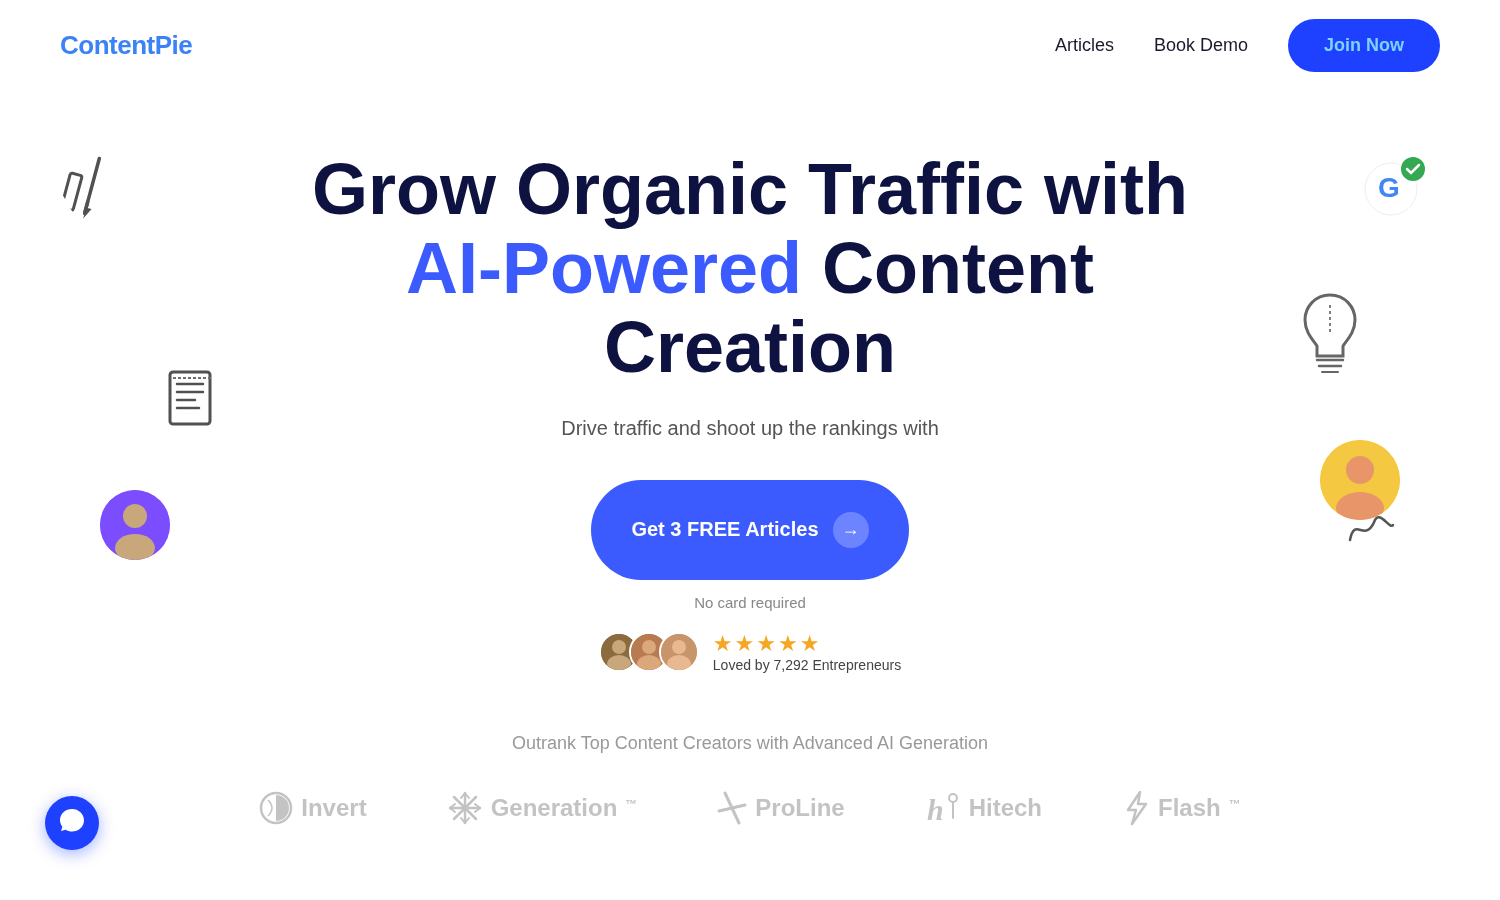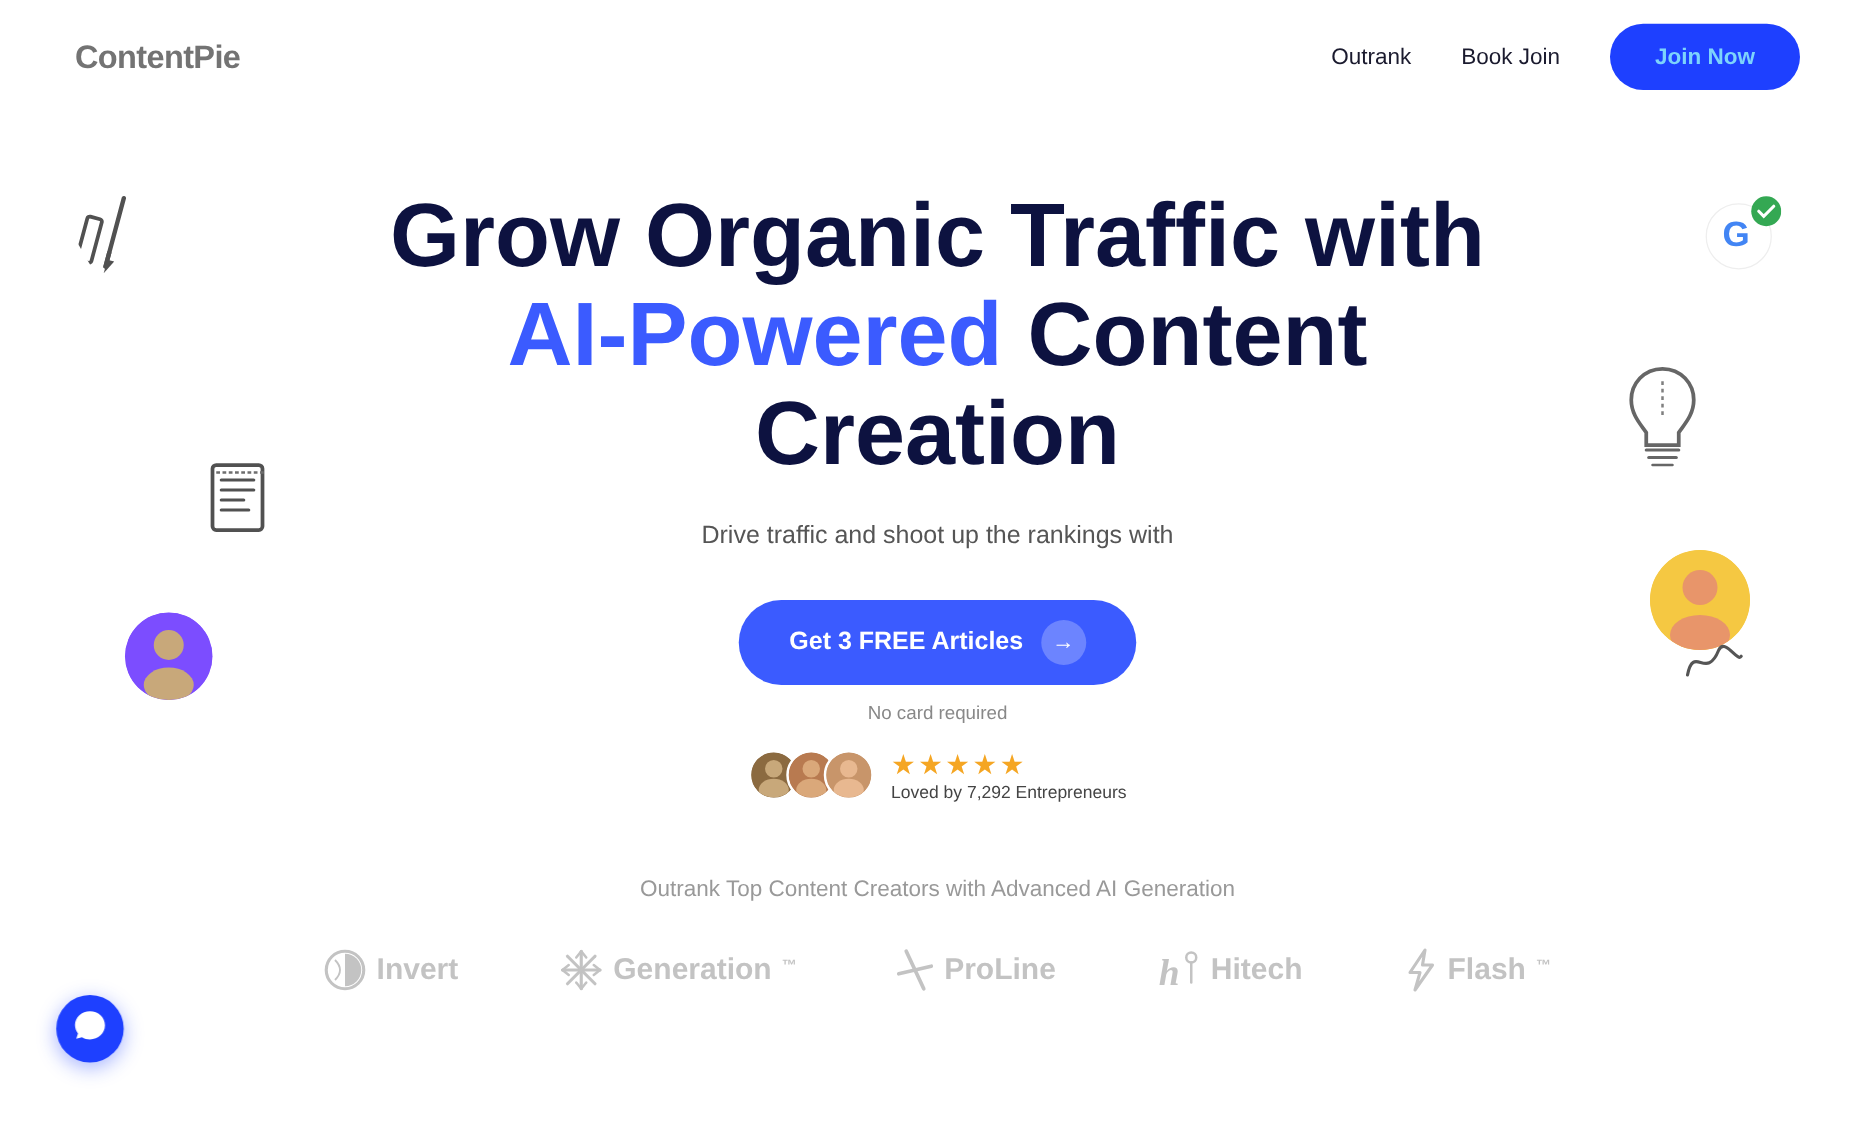--- a/index.html
+++ b/index.html
@@ -18,21 +18,21 @@
       align-items: center;
       justify-content: space-between;
       padding: 0 60px;
       height: 90px;
       position: relative;
       z-index: 10;
     }
     .nav-logo {
       font-size: 26px;
       font-weight: 700;
-      color: #737373;
+      color: #3b82f6;
       letter-spacing: -0.5px;
     }
     .nav-right {
       display: flex;
       align-items: center;
       gap: 40px;
     }
     .nav-link {
       font-size: 18px;
       color: #1a1a2e;
@@ -75,21 +75,21 @@
       font-size: 20px;
       color: #555;
       line-height: 1.6;
     }
     .cta-btn {
       margin-top: 36px;
       background: #3b5bff;
       color: #fff;
       border: none;
       border-radius: 50px;
-      padding: 16px 40px;
+      padding: 32px 40px;
       font-size: 20px;
       font-weight: 600;
       cursor: pointer;
       display: flex;
       align-items: center;
       gap: 14px;
     }
     .cta-arrow {
       background: rgba(255,255,255,0.25);
       border-radius: 50%;
@@ -268,22 +268,22 @@
       font-weight: 700;
       color: #aaa;
     }
   </style>
 </head>
 <body>
 
 <nav>
   <span class="nav-logo">ContentPie</span>
   <div class="nav-right">
-    <a class="nav-link">Outrank</a>
-    <a class="nav-link">Book Join</a>
+    <a class="nav-link">Articles</a>
+    <a class="nav-link">Book Demo</a>
     <button class="nav-btn">Join Now</button>
   </div>
 </nav>
 
 <div class="deco pencil-icon">
   <svg width="60" height="60" viewBox="0 0 60 60" fill="none" xmlns="http://www.w3.org/2000/svg">
     <line x1="10" y1="50" x2="50" y2="10" stroke="#333" stroke-width="3.5" stroke-linecap="round"></line>
     <line x1="10" y1="50" x2="18" y2="42" stroke="#333" stroke-width="3.5" stroke-linecap="round"></line>
     <rect x="18" y="8" width="12" height="36" rx="2" transform="rotate(45 18 8)" fill="none" stroke="#333" stroke-width="3"></rect>
     <path d="M6 54 L14 46 L18 50 Z" fill="#333"></path>

